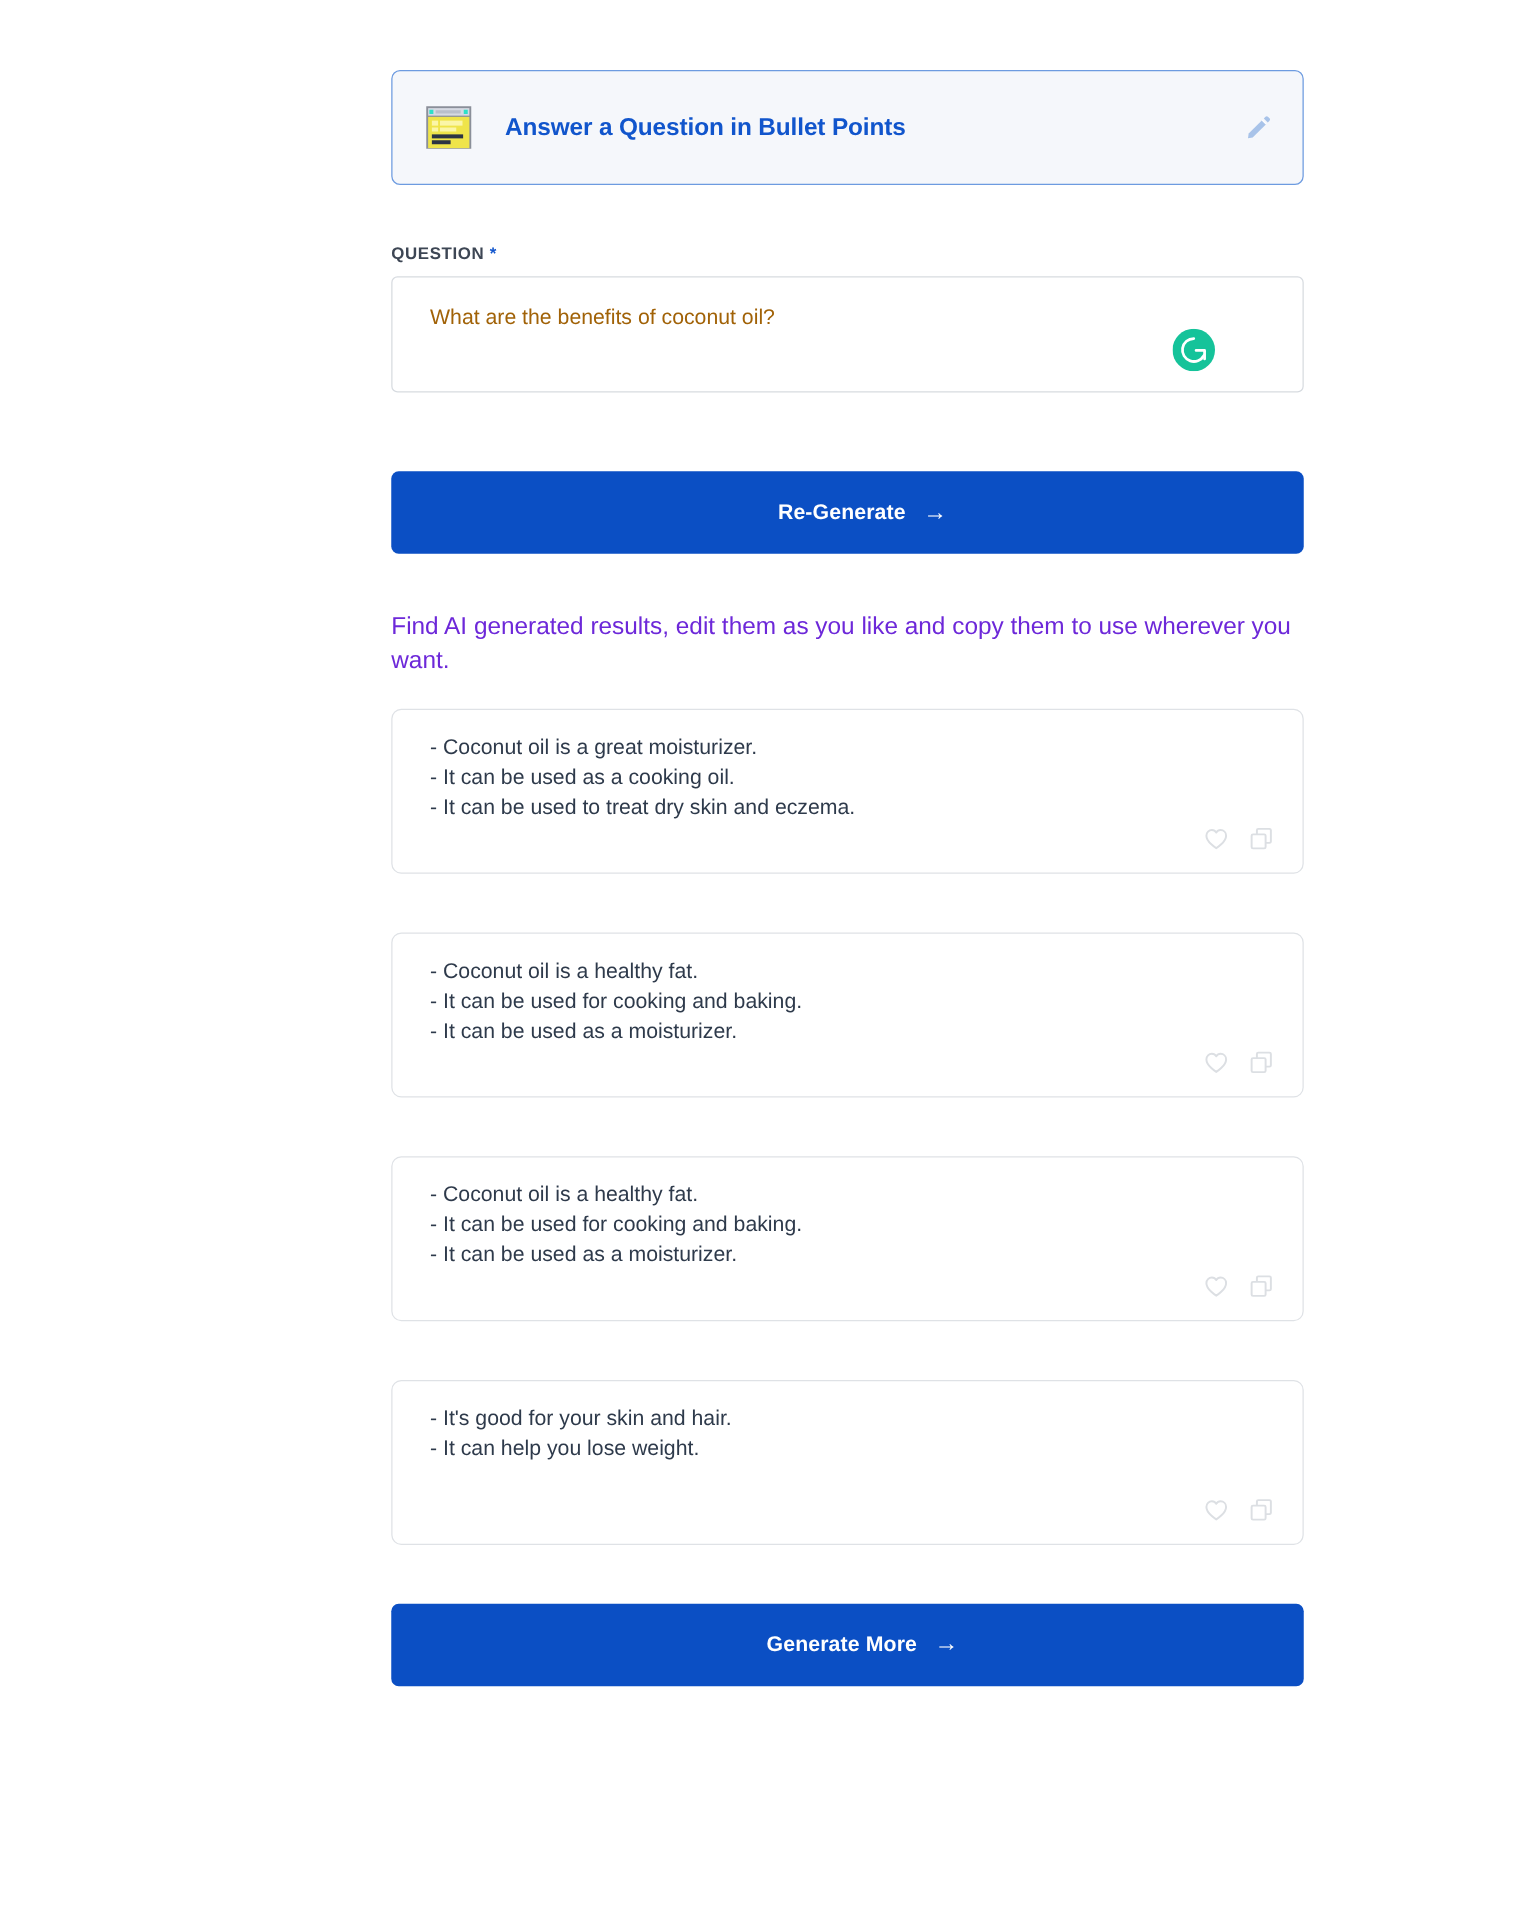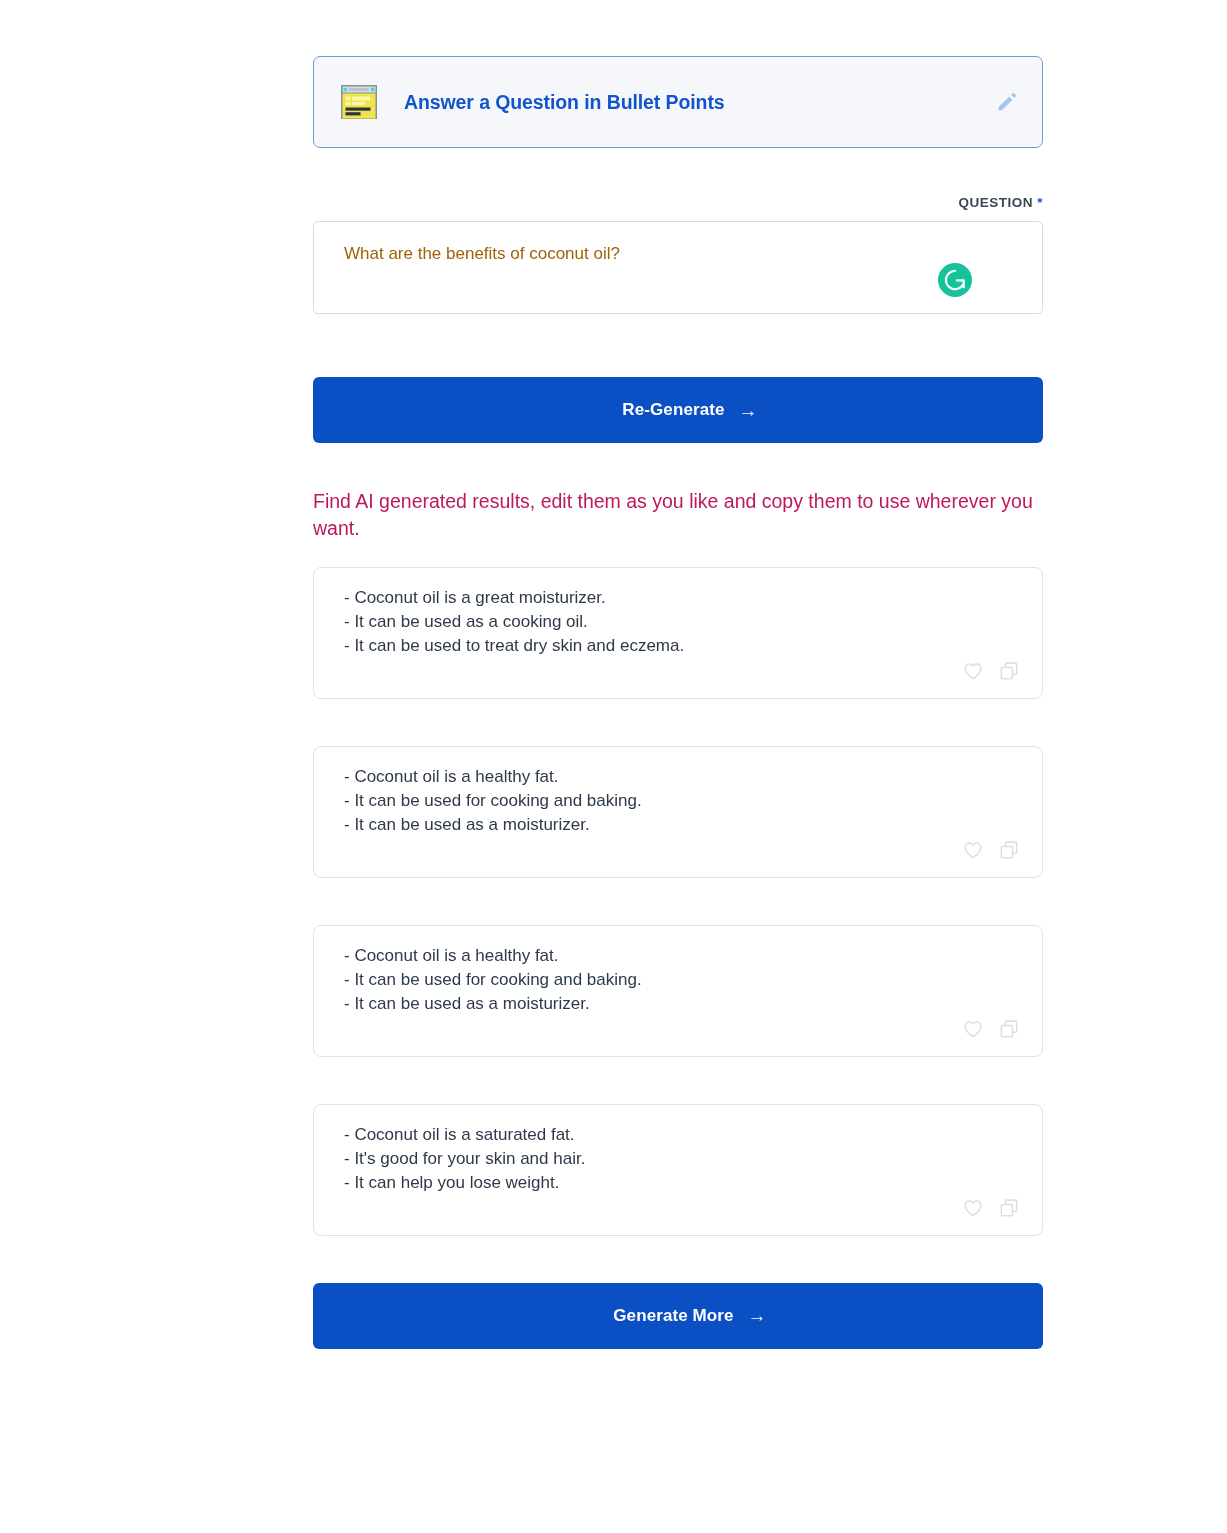--- a/index.html
+++ b/index.html
@@ -64,21 +64,20 @@
 
   
   .field-block { margin-top: 47px; }
 
   .field-label {
     font-size: 13.5px;
     font-weight: bold;
     color: #3d4654;
     letter-spacing: 0.5px;
     margin-bottom: 11px;
-    text-align: right;
   }
   .field-label .req { color: #1155cc; font-weight: bold; }
 
   .question-box {
     position: relative;
     height: 93px;
     background: #ffffff;
     border: 1px solid #d7dbe0;
     border-radius: 5px;
     padding: 20px 30px 0 30px;
@@ -119,21 +118,21 @@
   }
   .btn-primary .arrow { font-size: 19px; line-height: 1; }
 
   .regen-wrap { margin-top: 63px; }
 
   
   .helper-text {
     margin-top: 45px;
     font-size: 19.5px;
     line-height: 1.38;
-    color: #be185d;
+    color: #6d28d9;
   }
 
   
   .results { margin-top: 25px; }
 
   .result-card {
     position: relative;
     width: 730px;
     height: 132px;
     background: #ffffff;
@@ -258,21 +257,20 @@
             <path d="M12 20.2 C12 20.2 3.4 14.9 3.4 9.3 C3.4 6.4 5.6 4.4 8.2 4.4 C10 4.4 11.3 5.4 12 6.6 C12.7 5.4 14 4.4 15.8 4.4 C18.4 4.4 20.6 6.4 20.6 9.3 C20.6 14.9 12 20.2 12 20.2 Z" fill="none" stroke="#dcdfe3" stroke-width="1.7" stroke-linejoin="round"></path>
           </svg>
           <svg class="act" viewBox="0 0 24 24">
             <rect x="8.2" y="3.4" width="12.2" height="12.2" rx="1.2" fill="none" stroke="#dcdfe3" stroke-width="1.7"></rect>
             <rect x="3.6" y="8.2" width="12.2" height="12.2" rx="1.2" fill="#ffffff" stroke="#dcdfe3" stroke-width="1.7"></rect>
           </svg>
         </div>
       </div>
 
       <div class="result-card">
-        <div class="result-line">- Coconut oil is a saturated fat.</div>
         <div class="result-line">- It's good for your skin and hair.</div>
         <div class="result-line">- It can help you lose weight.</div>
         <div class="card-actions">
           <svg class="act" viewBox="0 0 24 24">
             <path d="M12 20.2 C12 20.2 3.4 14.9 3.4 9.3 C3.4 6.4 5.6 4.4 8.2 4.4 C10 4.4 11.3 5.4 12 6.6 C12.7 5.4 14 4.4 15.8 4.4 C18.4 4.4 20.6 6.4 20.6 9.3 C20.6 14.9 12 20.2 12 20.2 Z" fill="none" stroke="#dcdfe3" stroke-width="1.7" stroke-linejoin="round"></path>
           </svg>
           <svg class="act" viewBox="0 0 24 24">
             <rect x="8.2" y="3.4" width="12.2" height="12.2" rx="1.2" fill="none" stroke="#dcdfe3" stroke-width="1.7"></rect>
             <rect x="3.6" y="8.2" width="12.2" height="12.2" rx="1.2" fill="#ffffff" stroke="#dcdfe3" stroke-width="1.7"></rect>
           </svg>

